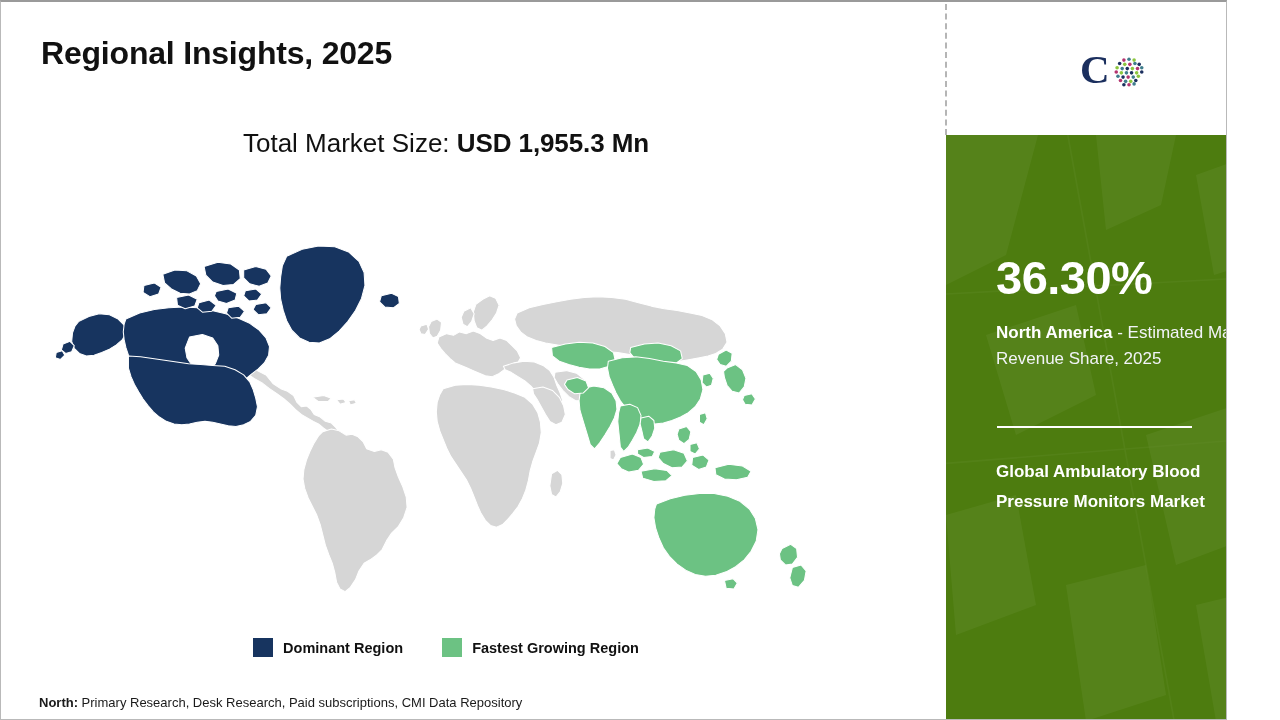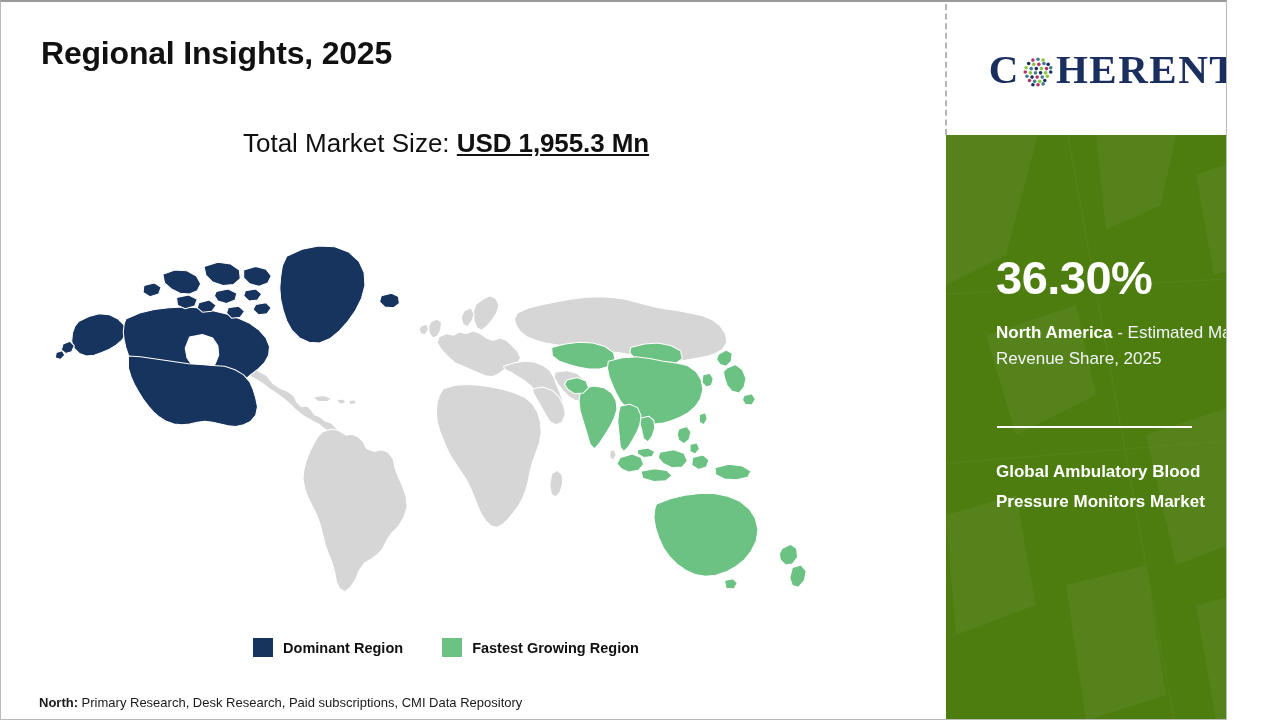--- a/index.html
+++ b/index.html
@@ -44,21 +44,21 @@
     position: absolute;
     left: 0;
     top: 126px;
     width: 890px;
     text-align: center;
     font-size: 26px;
     color: #111111;
     white-space: nowrap;
   }
   .market-size-label { font-weight: normal; text-align: right; }
-  .market-size-value { font-weight: bold; letter-spacing: -0.1px; text-decoration: underline; }
+  .market-size-value { font-weight: bold; letter-spacing: -0.1px; }
 
   
   .map-wrap {
     position: absolute;
     left: 28px;
     top: 182px;
     width: 880px;
     height: 430px;
   }
   .map-wrap svg { display: block; width: 100%; height: 100%; }
@@ -392,21 +392,20 @@
             <circle cx="10" cy="30" r="2.1" fill="#b4346f"></circle>
             <circle cx="16" cy="31" r="2.1" fill="#3f7d8c"></circle>
             <circle cx="22" cy="31" r="2.1" fill="#8cc63f"></circle>
             <circle cx="28" cy="30" r="2.1" fill="#1b2f5e"></circle>
             <circle cx="14" cy="35" r="2.1" fill="#1b2f5e"></circle>
             <circle cx="20" cy="35" r="2.1" fill="#b4346f"></circle>
             <circle cx="26" cy="34" r="2.1" fill="#3f7d8c"></circle>
           </g>
         </svg>
       </span>
-      <span>HERENT</span>
     </div>
   </div>
 
   <div class="blue-panel">
     <div class="panel-bg">
       <svg viewBox="0 0 334 586" xmlns="http://www.w3.org/2000/svg" preserveAspectRatio="none">
         <g fill="#ffffff" opacity="0.45">
           <path d="M0 0 L92 0 L60 120 L0 150 Z"></path>
           <path d="M150 0 L230 0 L215 70 L160 95 Z"></path>
           <path d="M250 40 L334 10 L334 120 L268 140 Z"></path>

